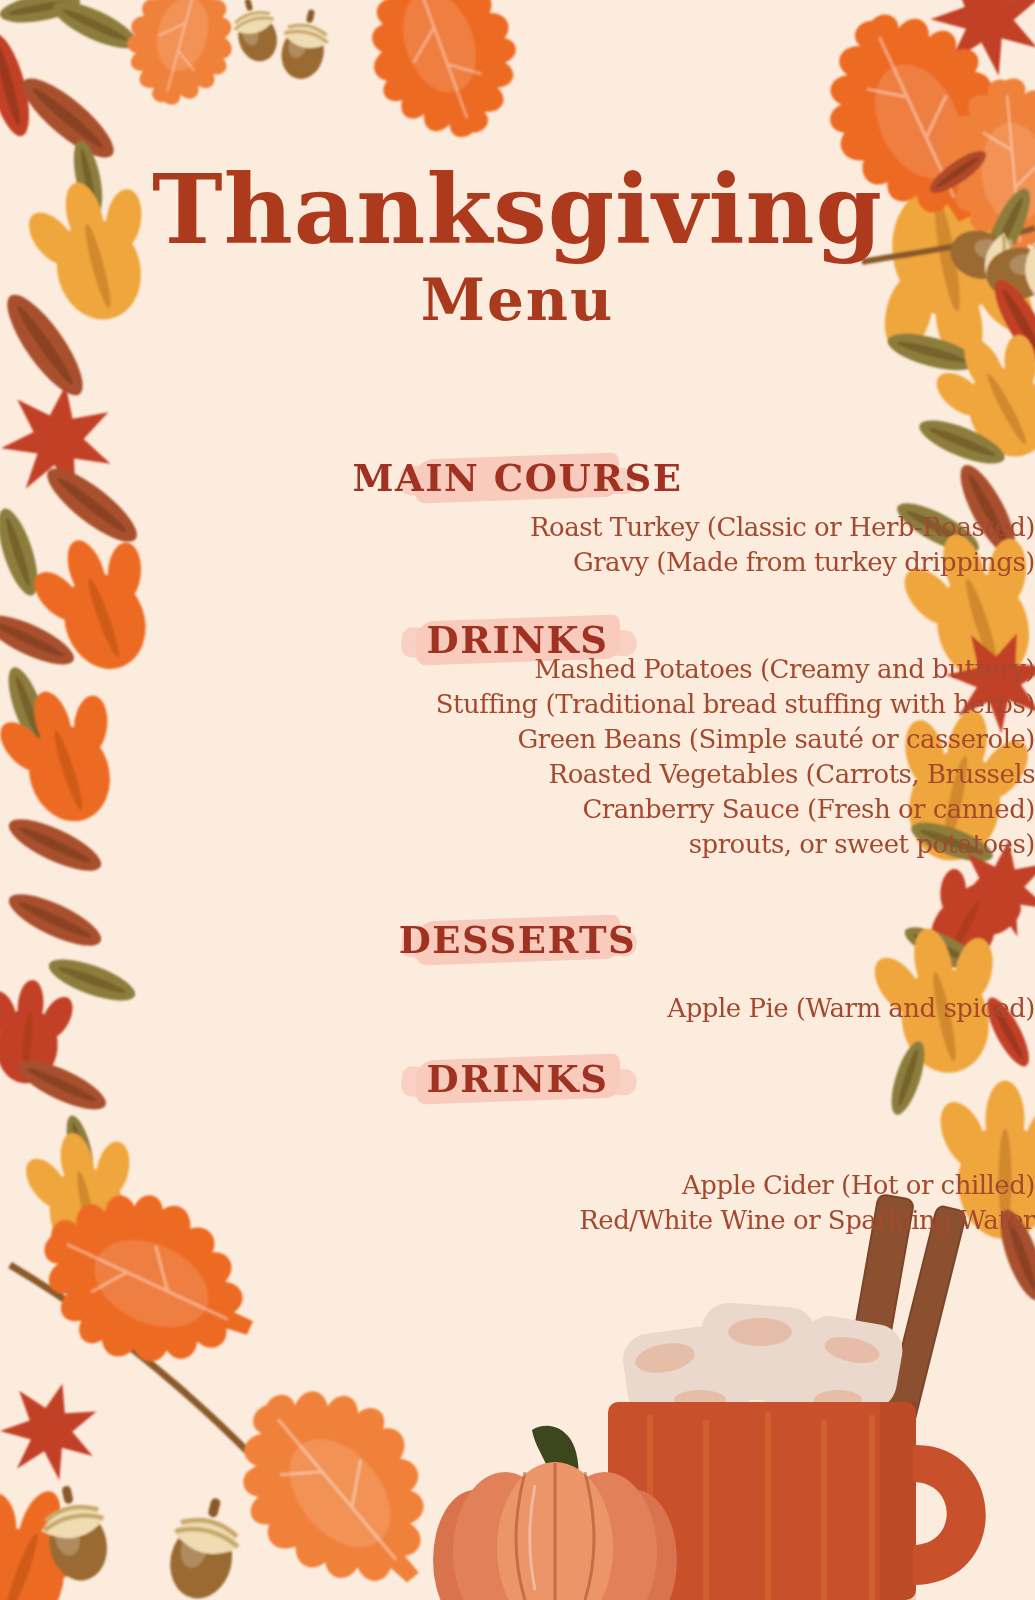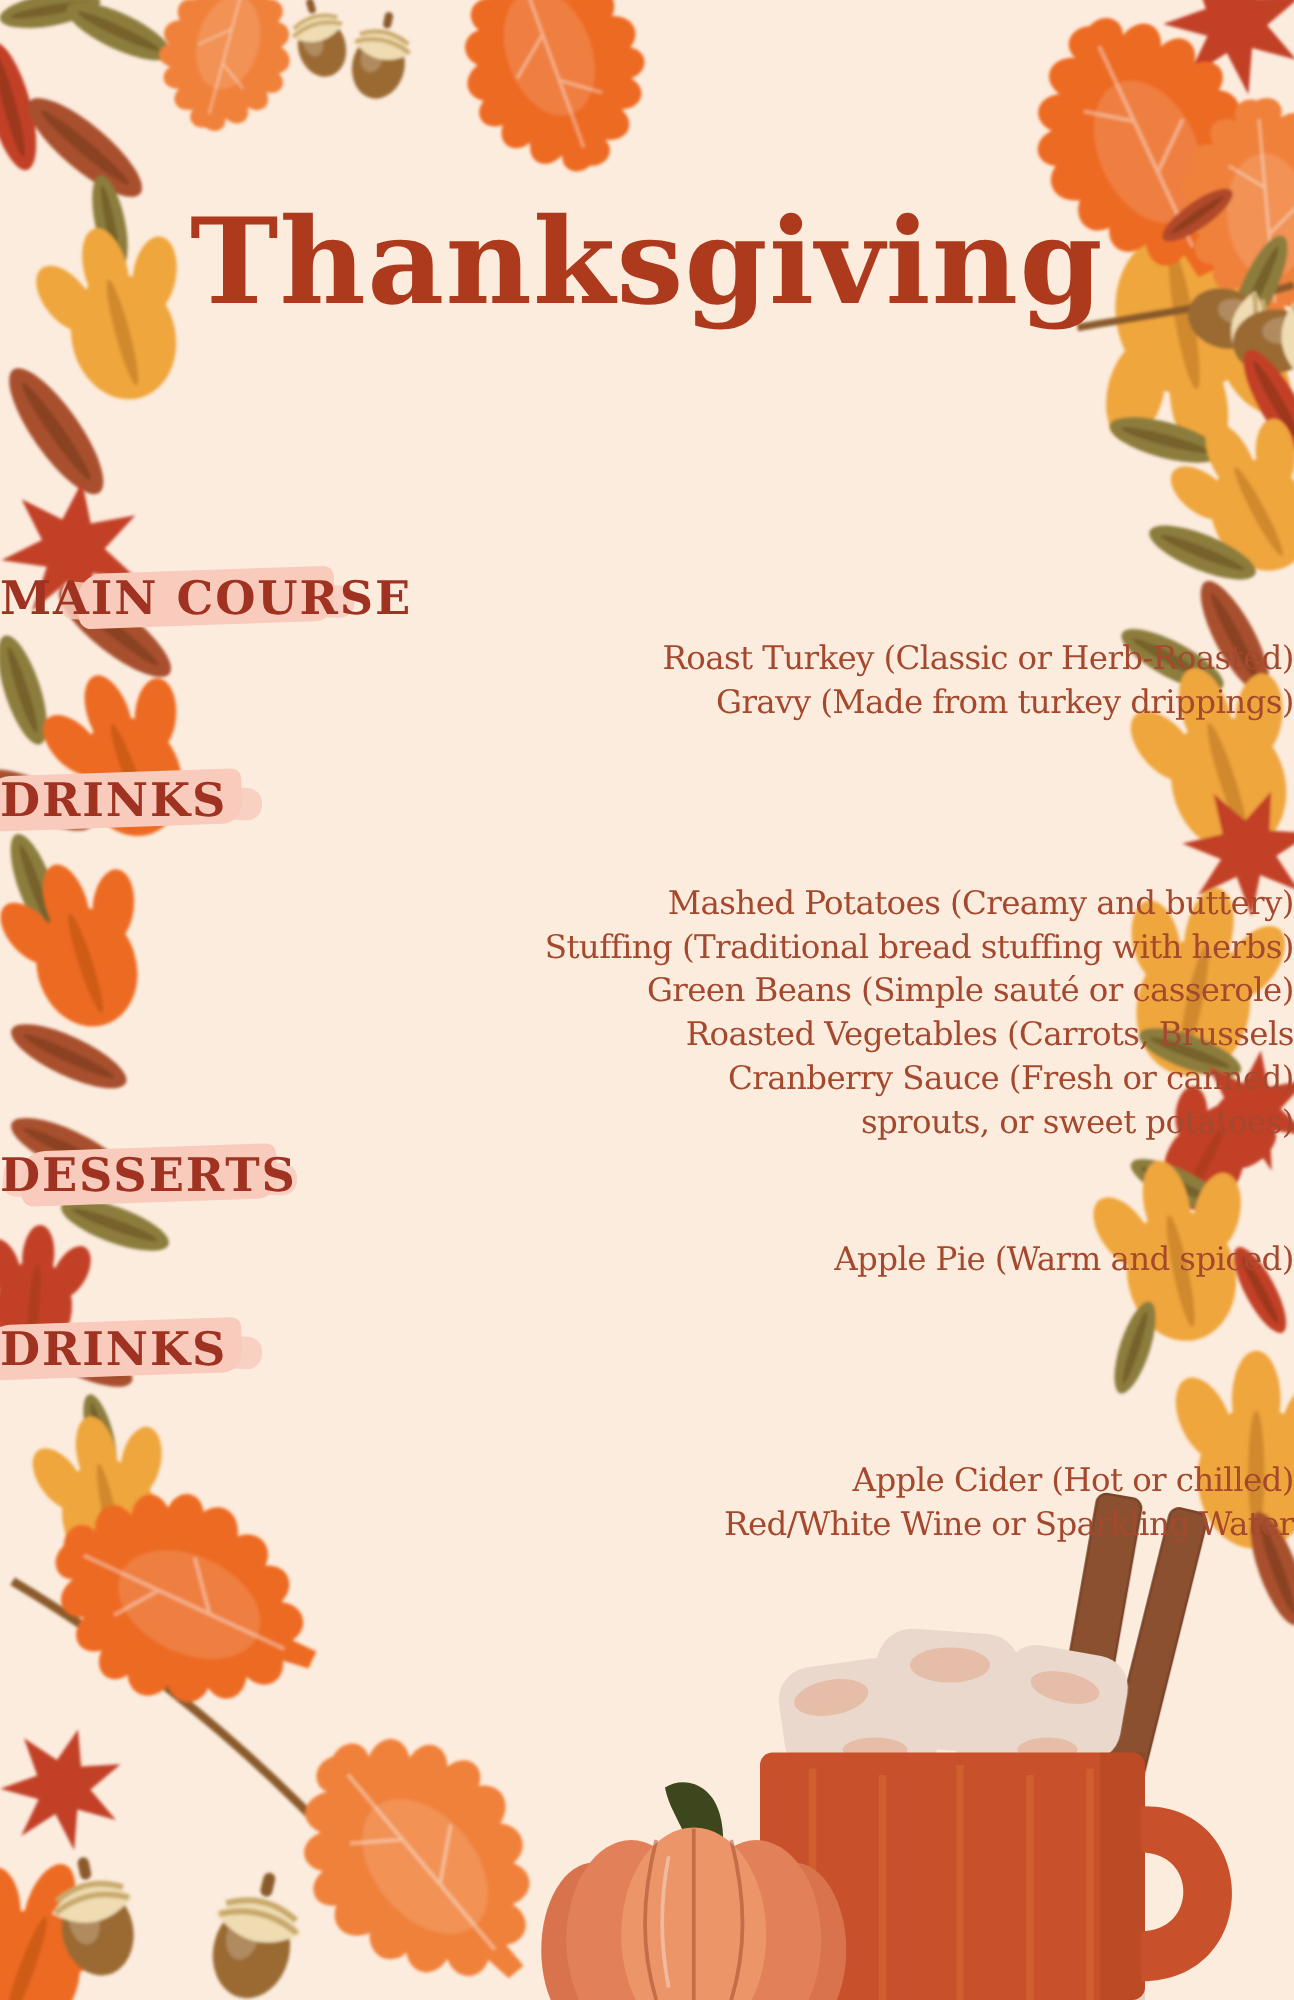--- a/index.html
+++ b/index.html
@@ -13,21 +13,21 @@
   .title-script{
     position:absolute;top:160px;left:0;width:100%;text-align:center;
     font-size:95px;line-height:100px;font-weight:bold;
     color:#ae3a1e;letter-spacing:1px;
   }
   .title-menu{
     position:absolute;top:268px;left:0;width:100%;text-align:center;
     font-size:58px;line-height:64px;font-weight:bold;color:#a93a1e;letter-spacing:2px;
   }
   .section-heading{
-    position:absolute;left:0;width:100%;text-align:left;
+    position:absolute;left:0;width:100%;text-align:center;
     font-size:37px;line-height:46px;font-weight:bold;color:#9f3220;letter-spacing:1.5px;
   }
   .heading-wrap{position:relative;display:inline-block;}
   .heading-text{position:relative;z-index:1;}
   .brush{
     position:absolute;left:50%;top:50%;width:205px;height:44px;background:#f8cbbc;
     transform:translate(-50%,-50%) rotate(-2deg);
     border-radius:20px 8px 16px 10px;z-index:0;
   }
   .brush::before{
@@ -205,39 +205,40 @@
         <path d="M525 1472 C513 1520 513 1560 525 1600"></path>
         <path d="M585 1472 C597 1520 597 1560 585 1600"></path>
         <path d="M555 1463 L555 1600"></path>
       </g>
       <path d="M535 1485 C528 1520 528 1555 535 1590" stroke="rgba(255,255,255,0.35)" stroke-width="3" fill="none"></path>
     </g>
   </svg>
 
   <div class="text-layer">
     <div class="title-script">Thanksgiving</div>
+    <div class="title-menu">Menu</div>
 
     <div class="section-heading" style="top:455px">
       <span class="heading-wrap">
         <span class="brush"></span>
         <span class="heading-text">MAIN COURSE</span>
       </span>
     </div>
     <div class="items" style="top:510px">
       <div class="item">Roast Turkey (Classic or Herb-Roasted)</div>
       <div class="item">Gravy (Made from turkey drippings)</div>
     </div>
 
     <div class="section-heading" style="top:617px">
       <span class="heading-wrap">
         <span class="brush"></span>
         <span class="heading-text">DRINKS</span>
       </span>
     </div>
-    <div class="items" style="top:706px">
+    <div class="items" style="top:652px">
       <div class="item">Mashed Potatoes (Creamy and buttery)</div>
       <div class="item">Stuffing (Traditional bread stuffing with herbs)</div>
       <div class="item">Green Beans (Simple sauté or casserole)</div>
       <div class="item">Roasted Vegetables (Carrots, Brussels</div>
       <div class="item">Cranberry Sauce (Fresh or canned)</div>
       <div class="item">sprouts, or sweet potatoes)</div>
     </div>
 
     <div class="section-heading" style="top:917px">
       <span class="heading-wrap">

